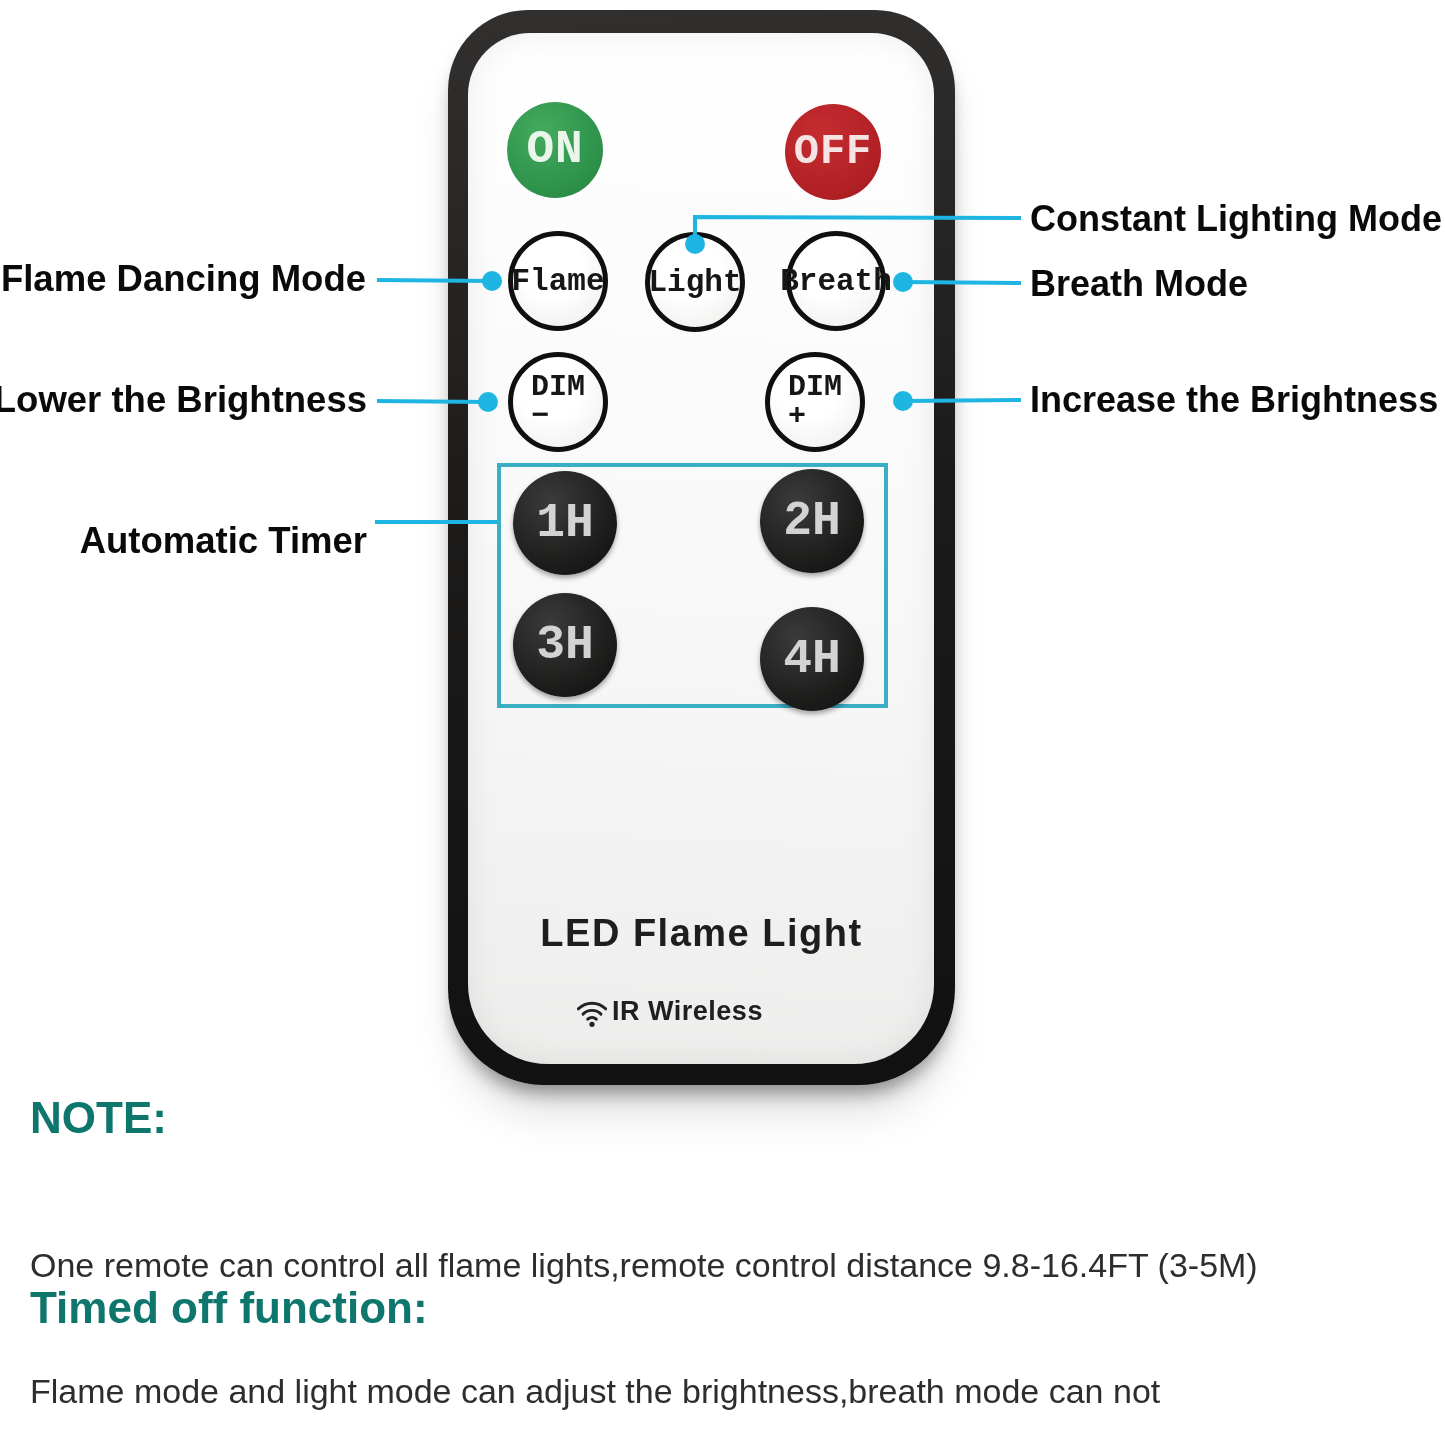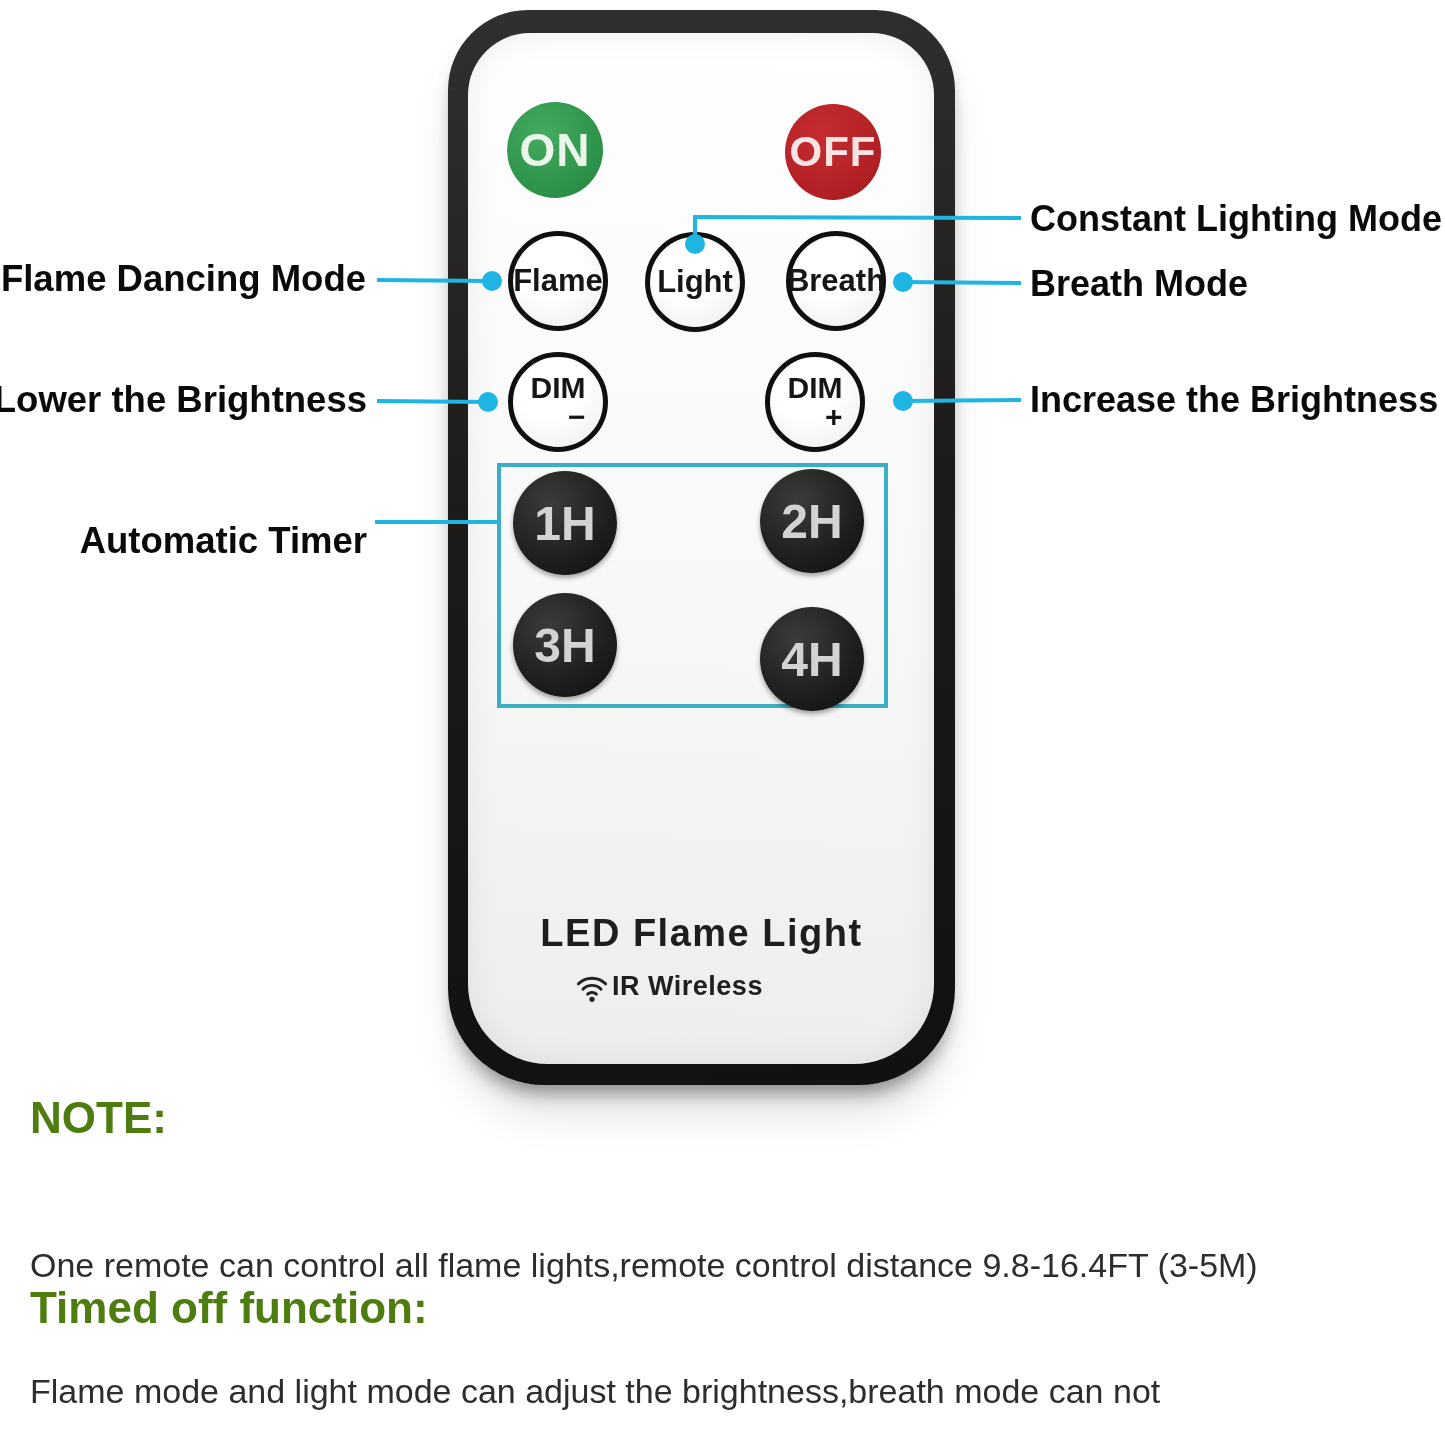--- a/index.html
+++ b/index.html
@@ -14,46 +14,46 @@
     border-radius:80px 80px 96px 96px;
     box-shadow:0 14px 18px -6px rgba(0,0,0,.38),0 34px 46px -10px rgba(0,0,0,.14);
   }
   .remote-face{
     position:absolute;left:20px;top:23px;right:21px;bottom:21px;
     background:linear-gradient(183deg,#ffffff 0%,#f8f8f8 55%,#ededec 100%);
     border-radius:62px 62px 80px 80px;
     box-shadow:inset 0 0 34px rgba(0,0,0,.07);
   }
   .btn{position:absolute;display:flex;align-items:center;justify-content:center;
-       border-radius:50%;box-sizing:border-box;text-align:right;}
+       border-radius:50%;box-sizing:border-box;text-align:left;font-family:Liberation Mono, monospace;}
   .btn-power{width:96px;height:96px;font-weight:700;letter-spacing:1px;}
   .btn-on{background:radial-gradient(circle at 38% 32%,#43ab60,#2d9149 68%,#23813d);color:#eaf6ea;font-size:46px;}
   .btn-off{background:radial-gradient(circle at 38% 32%,#c62d30,#b12025 68%,#9d181d);color:#f6e3e3;font-size:42px;}
   .btn-ring{width:100px;height:100px;border:5px solid #0f0f0f;
             background:radial-gradient(circle at 42% 34%,#ffffff 40%,#f5f5f4 70%,#ebebe9);
             color:#161616;font-weight:700;font-size:31px;}
   .btn-dim .stack{line-height:29px;font-size:30px;}
   .btn-timer{width:104px;height:104px;color:#d3d3d3;font-weight:700;font-size:48px;
              background:radial-gradient(circle at 36% 30%,#3b3b3b,#1d1d1c 62%,#0e0e0e);
              box-shadow:0 3px 5px rgba(0,0,0,.35);}
   .timer-box{position:absolute;left:49px;top:453px;width:391px;height:245px;
              border:4px solid #3aaec2;box-sizing:border-box;}
   .remote-title{position:absolute;left:0;right:0;top:902px;text-align:center;
                 font-size:38px;font-weight:700;letter-spacing:1.5px;color:#1e1e1e;}
-  .brand-row{position:absolute;left:0;right:0;top:959px;display:flex;align-items:center;
+  .brand-row{position:absolute;left:0;right:0;top:984px;display:flex;align-items:center;
              justify-content:center;gap:0;transform:translateX(-34px);}
   .brand-row .ir{font-size:27px;font-weight:700;color:#1f1f1f;letter-spacing:.5px;}
   
   .lbl{position:absolute;font-weight:700;font-size:36.5px;line-height:38px;
        white-space:nowrap;color:#0a0a0a;}
   .lbl-right{left:1030px;}
   
   #overlay{position:absolute;left:0;top:0;width:1445px;height:1437px;pointer-events:none;}
   
-  .heading{position:absolute;left:30px;font-size:44px;font-weight:700;color:#4d7c0f;line-height:48px;}
+  .heading{position:absolute;left:30px;font-size:44px;font-weight:700;color:#0f766e;line-height:48px;}
   .body-text{position:absolute;left:30px;font-size:34px;color:#2d2d2d;line-height:42px;white-space:pre-wrap;}
   .timed-body{line-height:45px;}
 </style>
 </head>
 <body>
 
 <div id="canvas">
 
   <div class="remote">
     <div class="remote-face"></div>

